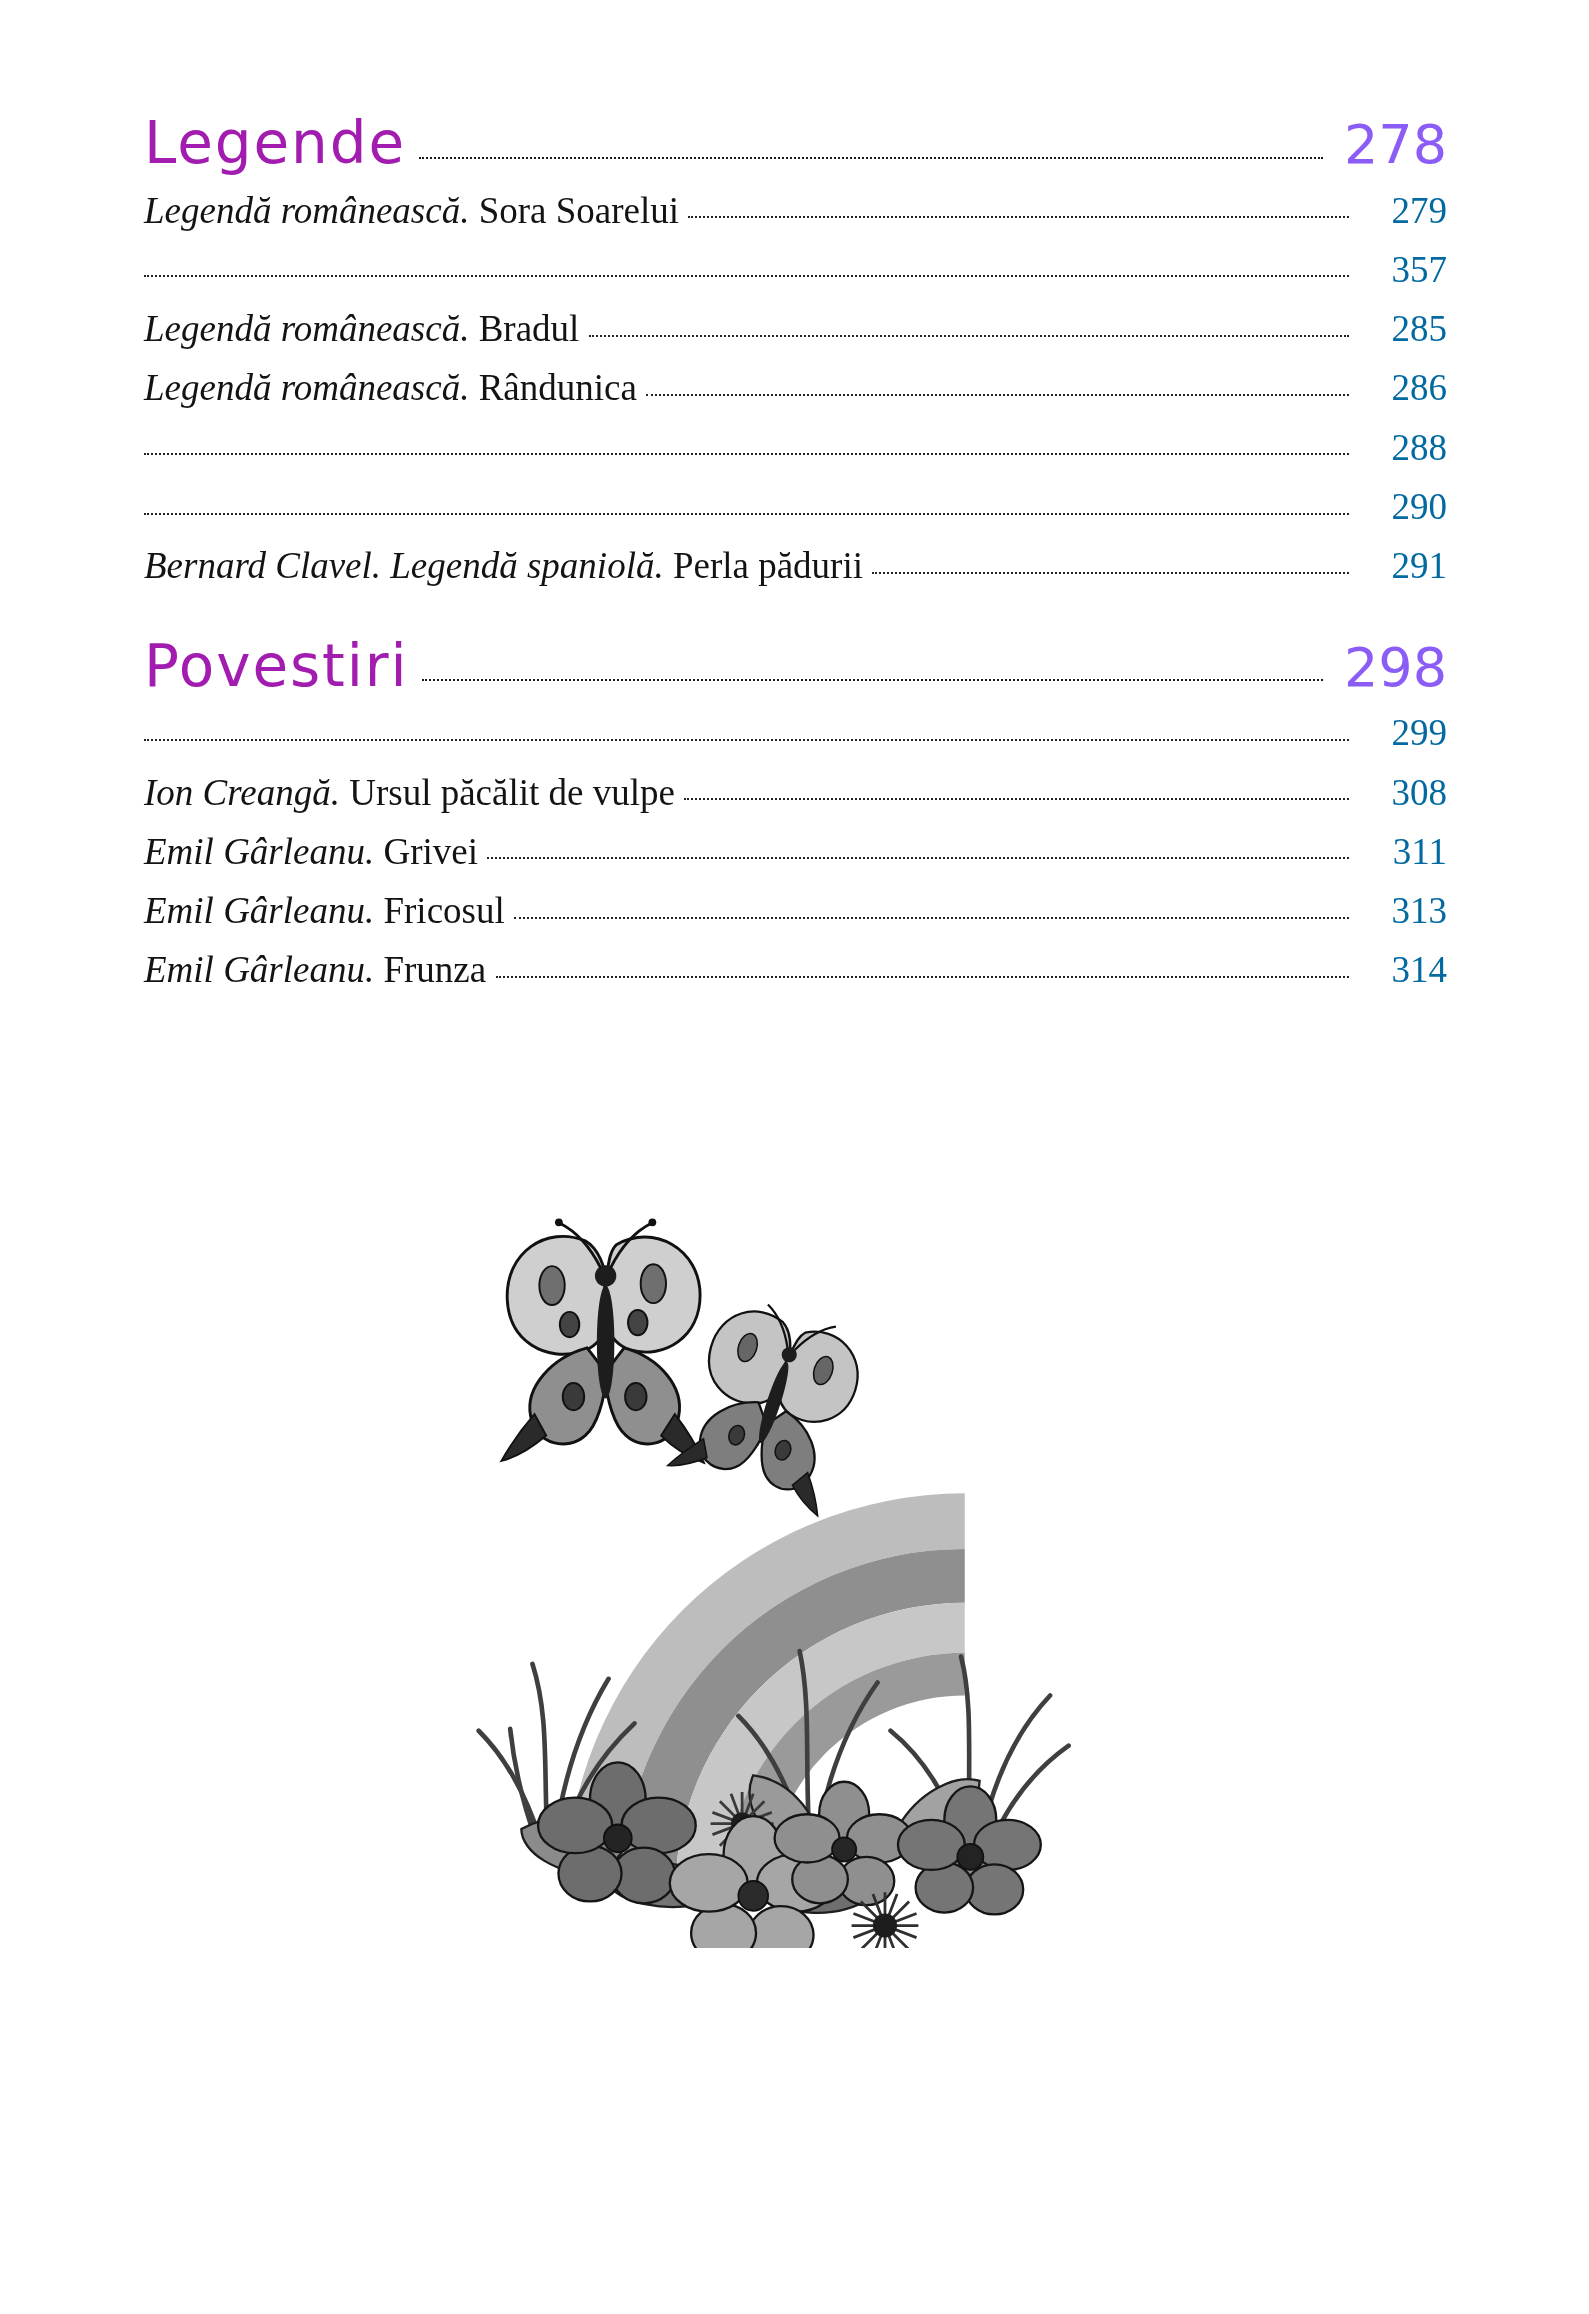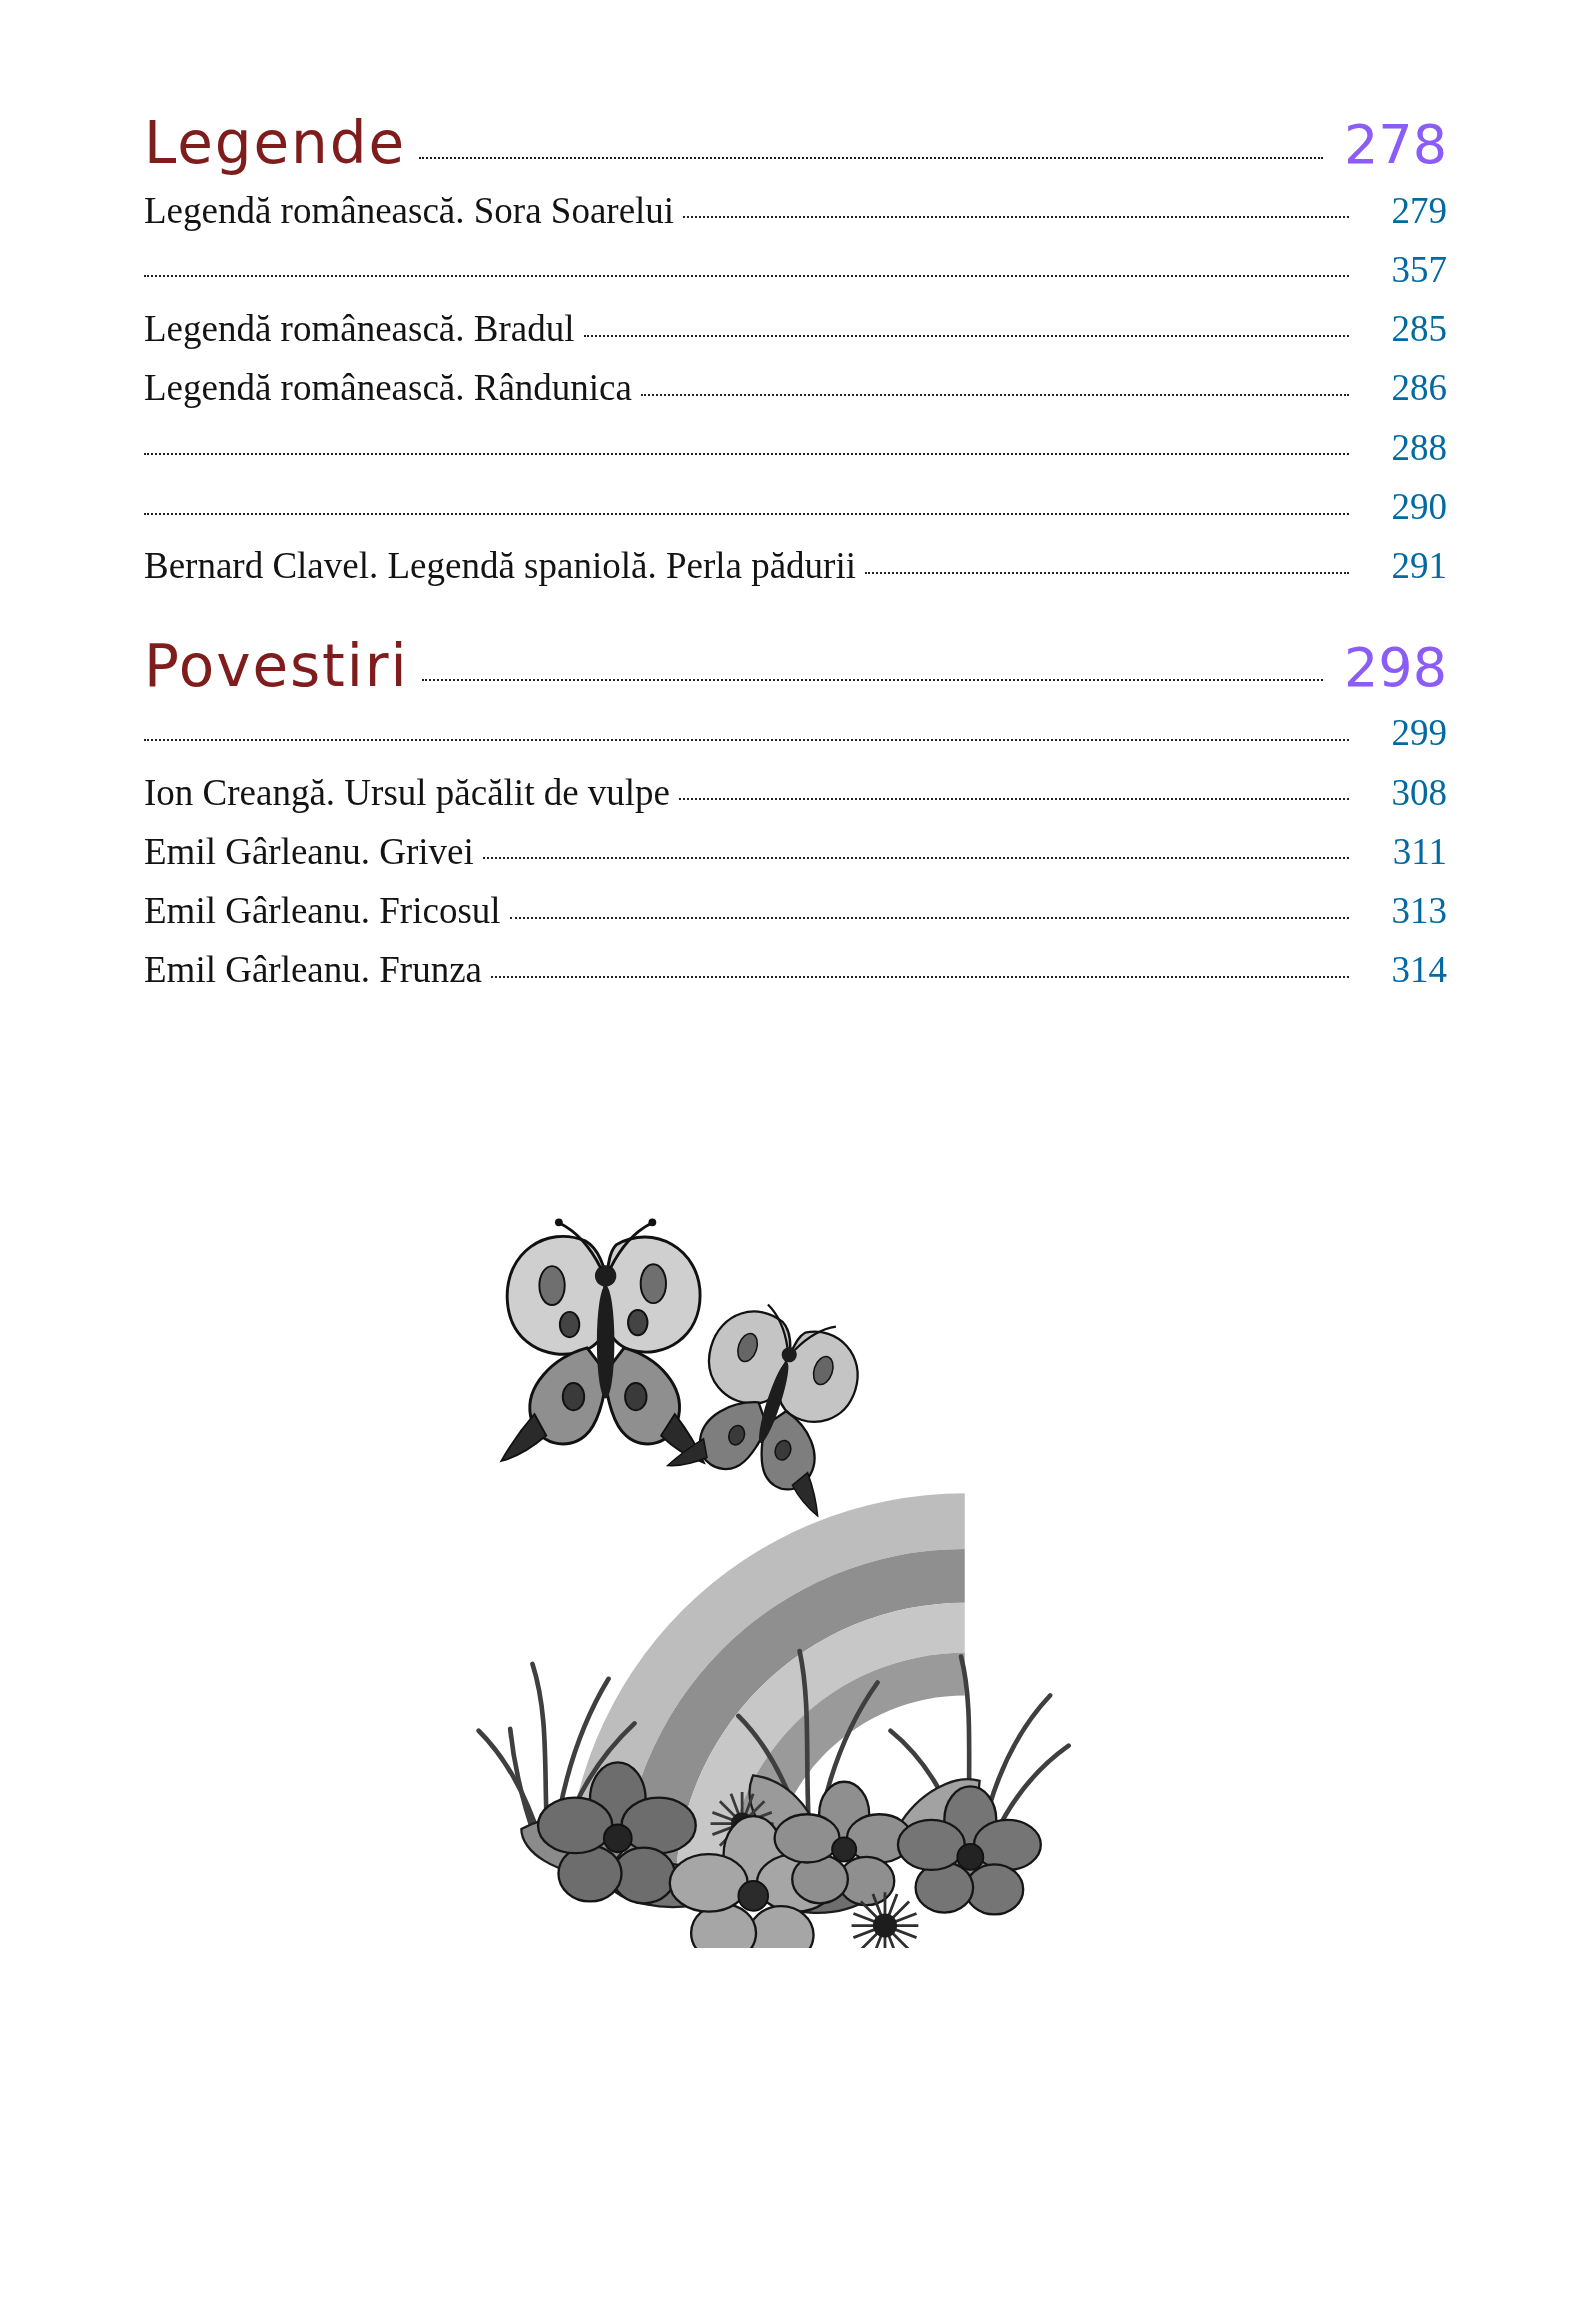--- a/index.html
+++ b/index.html
@@ -37,21 +37,21 @@
     align-items: baseline;
     width: 100%;
     margin-bottom: 5.6px;
   }
   .section-title {
     font-family: "DejaVu Sans", sans-serif;
     font-weight: 400;
     font-size: 58px;
     line-height: 69px;
     letter-spacing: 1.9px;
-    color: #7f1d1d;
+    color: #a21caf;
     white-space: nowrap;
     padding-right: 13px;
   }
   .leader {
     flex: 1 1 auto;
     position: relative;
     height: 1em;
     overflow: hidden;
   }
   .leader::before {
@@ -84,20 +84,21 @@
     margin-bottom: 8.3px;
   }
   .entry-text {
     font-size: 37px;
     line-height: 51px;
     white-space: nowrap;
     padding-right: 9.3px;
     color: #131313;
   }
   .entry-text .au {
+    font-style: italic;
   }
   .entry .leader::before {
     bottom: 0.30em;
     border-bottom: 2.3px dotted #222222;
   }
   .entry-page {
     font-size: 37px;
     line-height: 51px;
     white-space: nowrap;
     padding-left: 13px;

